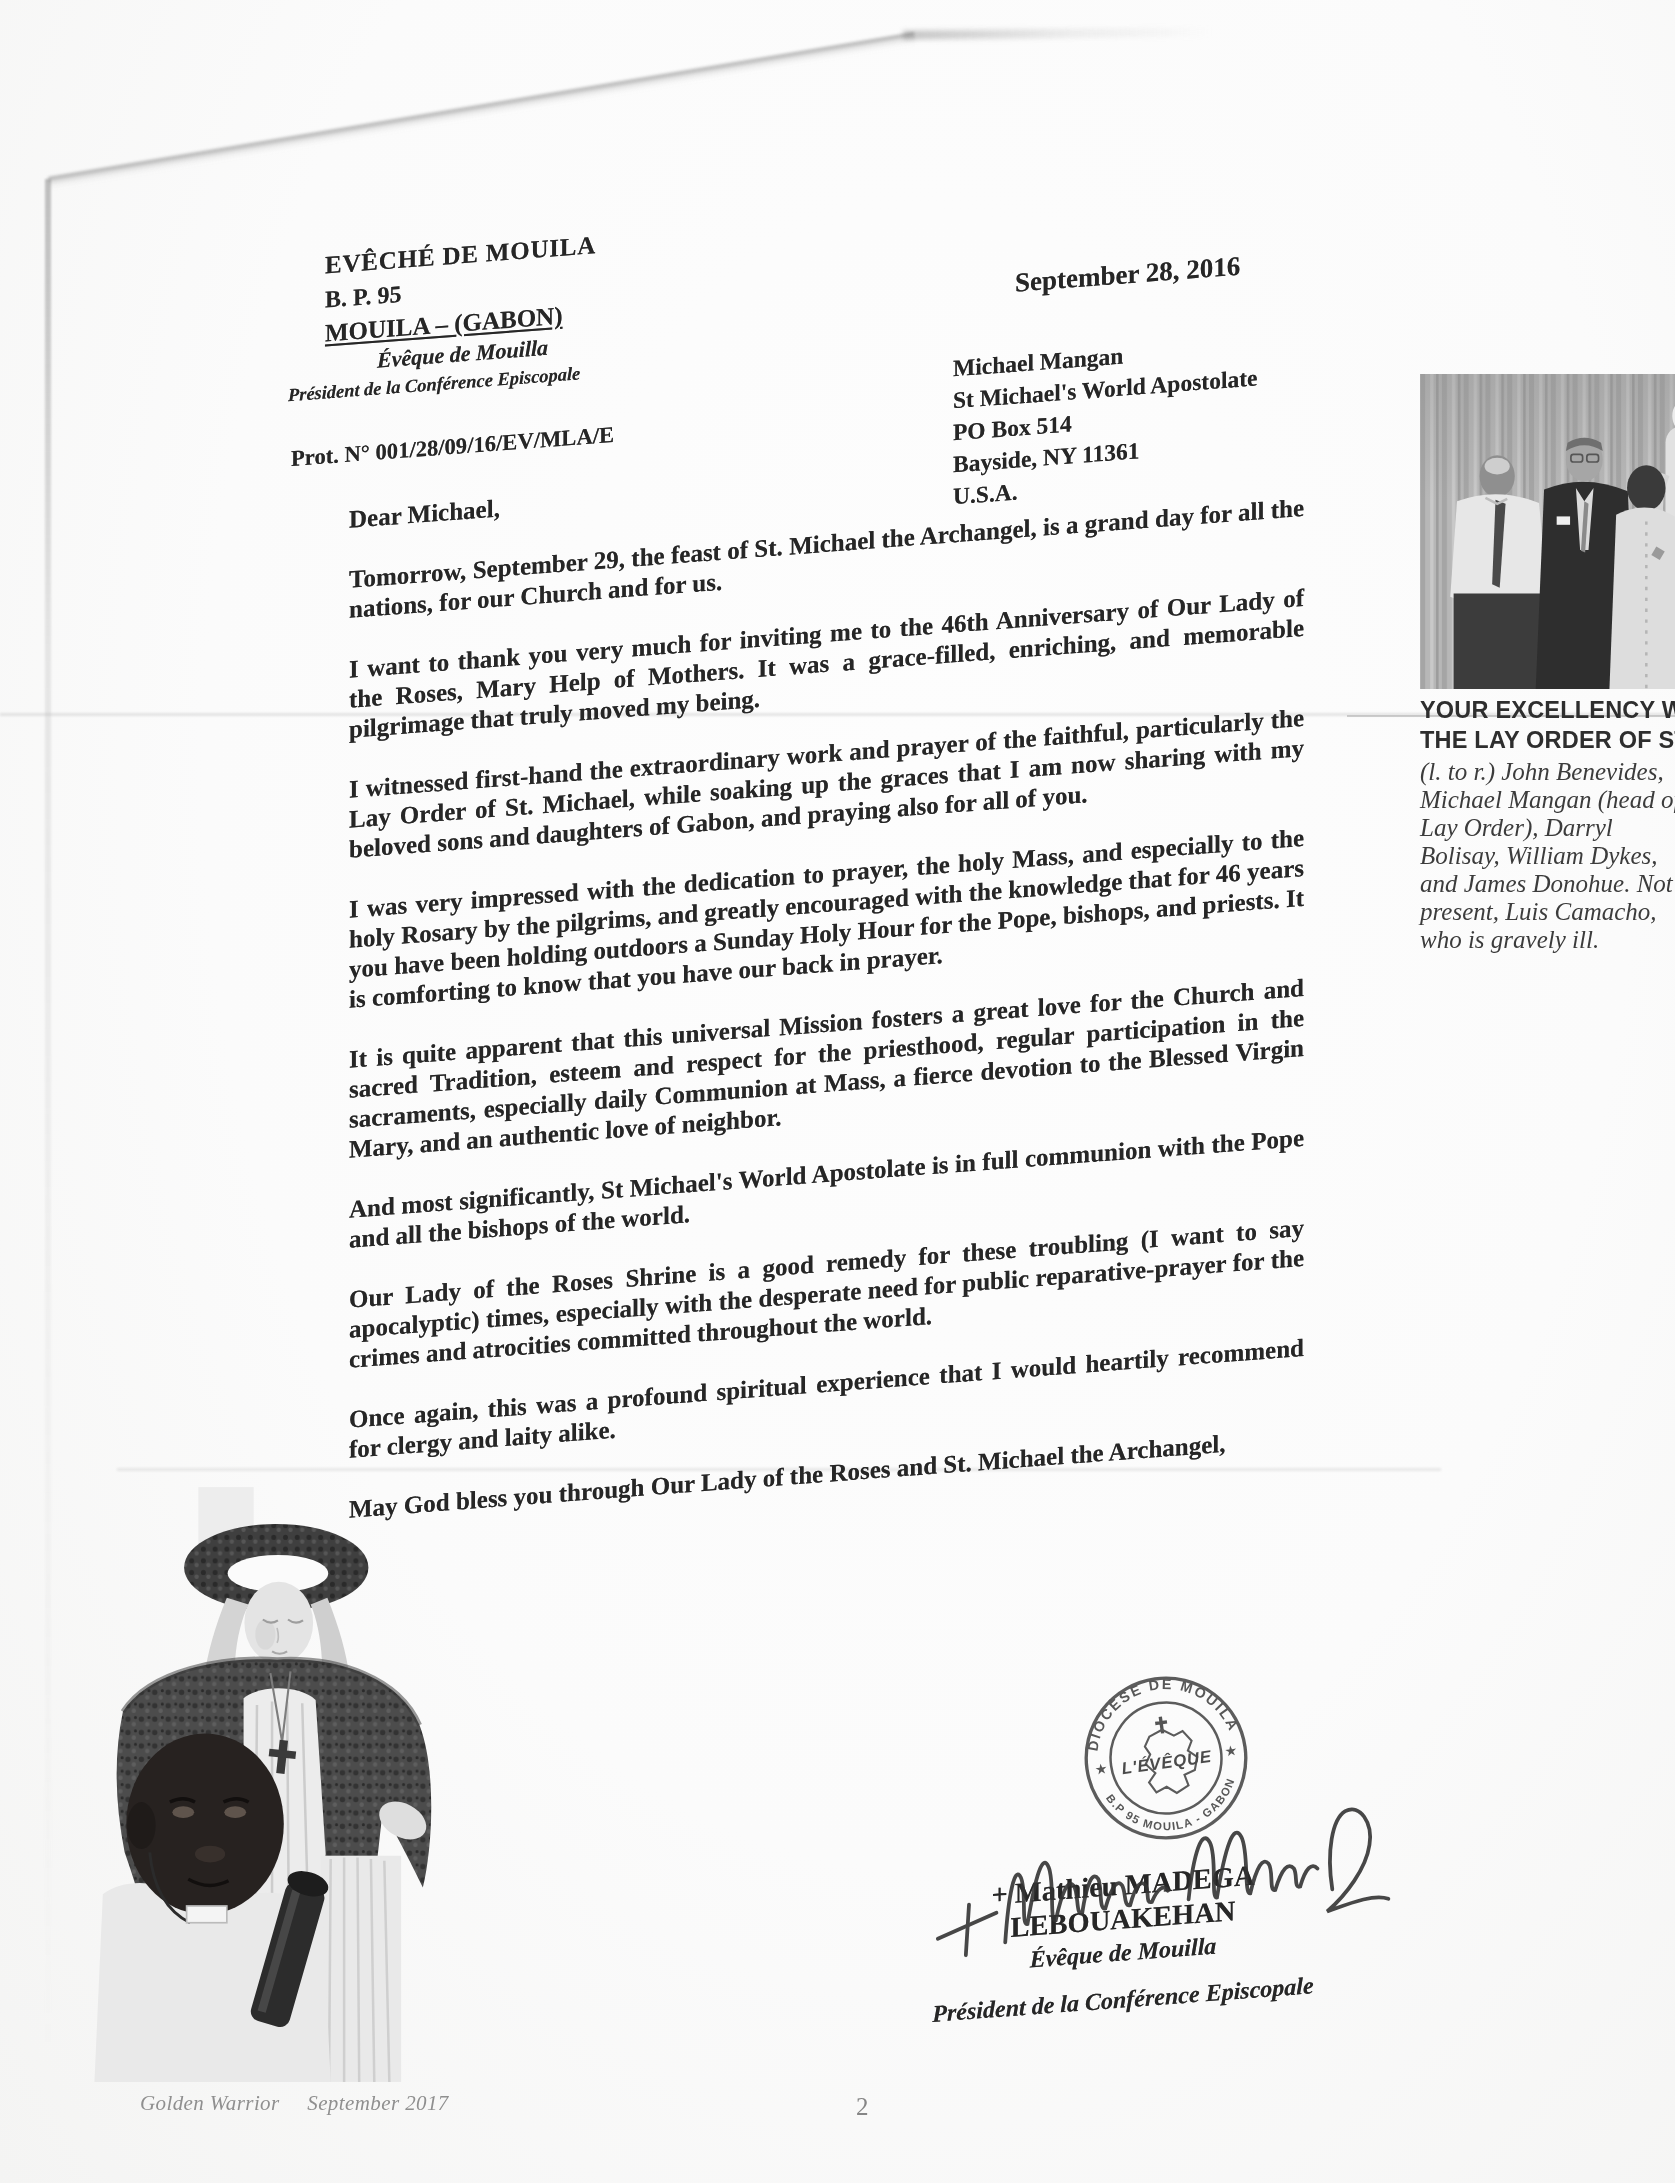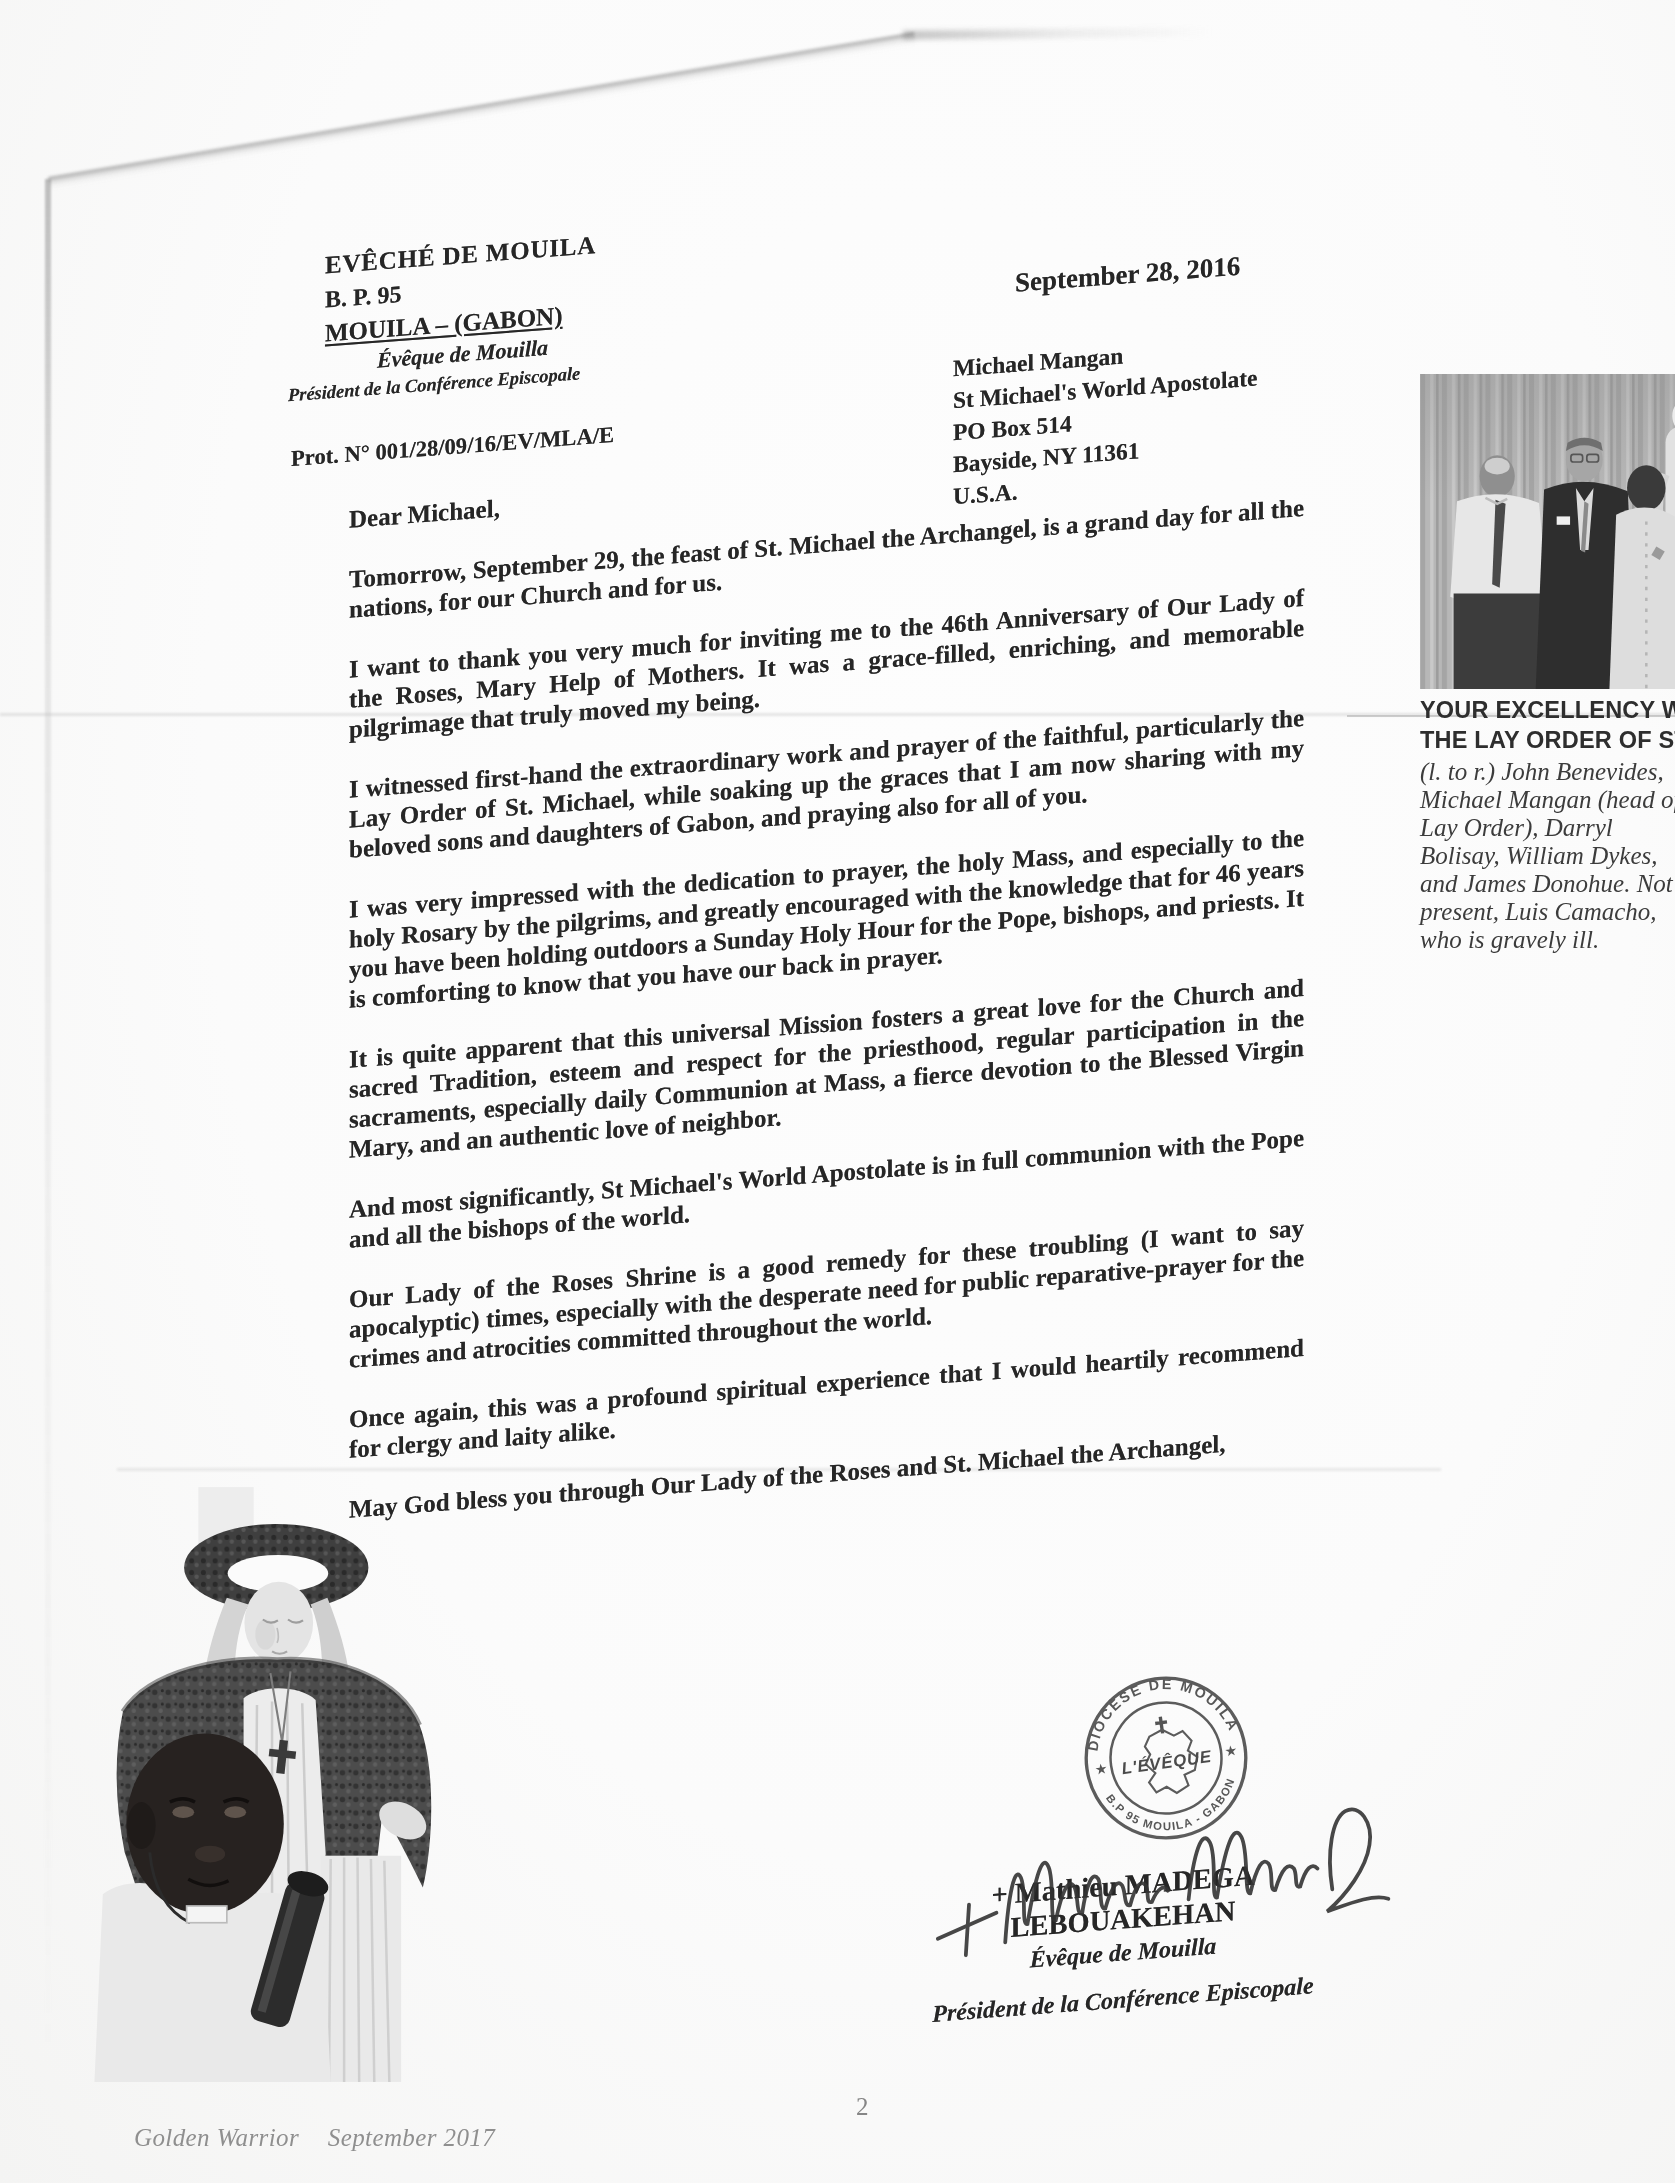--- a/index.html
+++ b/index.html
@@ -74,22 +74,22 @@
   }
   .caption-body{
     position:absolute;left:1420px;top:758px;width:278px;z-index:2;
     font-style:italic;font-size:25px;line-height:28px;color:#3c3c3c;
   }
   .caption-rule{position:absolute;left:1347px;top:715px;width:328px;height:1.7px;background:rgba(150,150,150,.45);z-index:0;}
   
   .collage{position:absolute;left:71px;top:1487px;width:377px;height:595px;z-index:2;}
   
   .footer{
-    position:absolute;left:134px;top:2091px;z-index:2;
-    font-style:italic;font-size:25px;color:#8f8f8f;letter-spacing:0.4px;margin-top:33px;
+    position:absolute;left:140px;top:2091px;z-index:2;
+    font-style:italic;font-size:21px;color:#8f8f8f;letter-spacing:0.4px;
   }
   .footer .iss{margin-left:22px;}
   .pagenum{position:absolute;left:856px;top:2093px;font-size:25px;color:#868686;z-index:2;}
 </style>
 </head>
 <body>
 
 <div class="edge-shadow-diagonal"></div>
 <div class="edge-shadow-top"></div>
 <div class="edge-shadow-left"></div>

